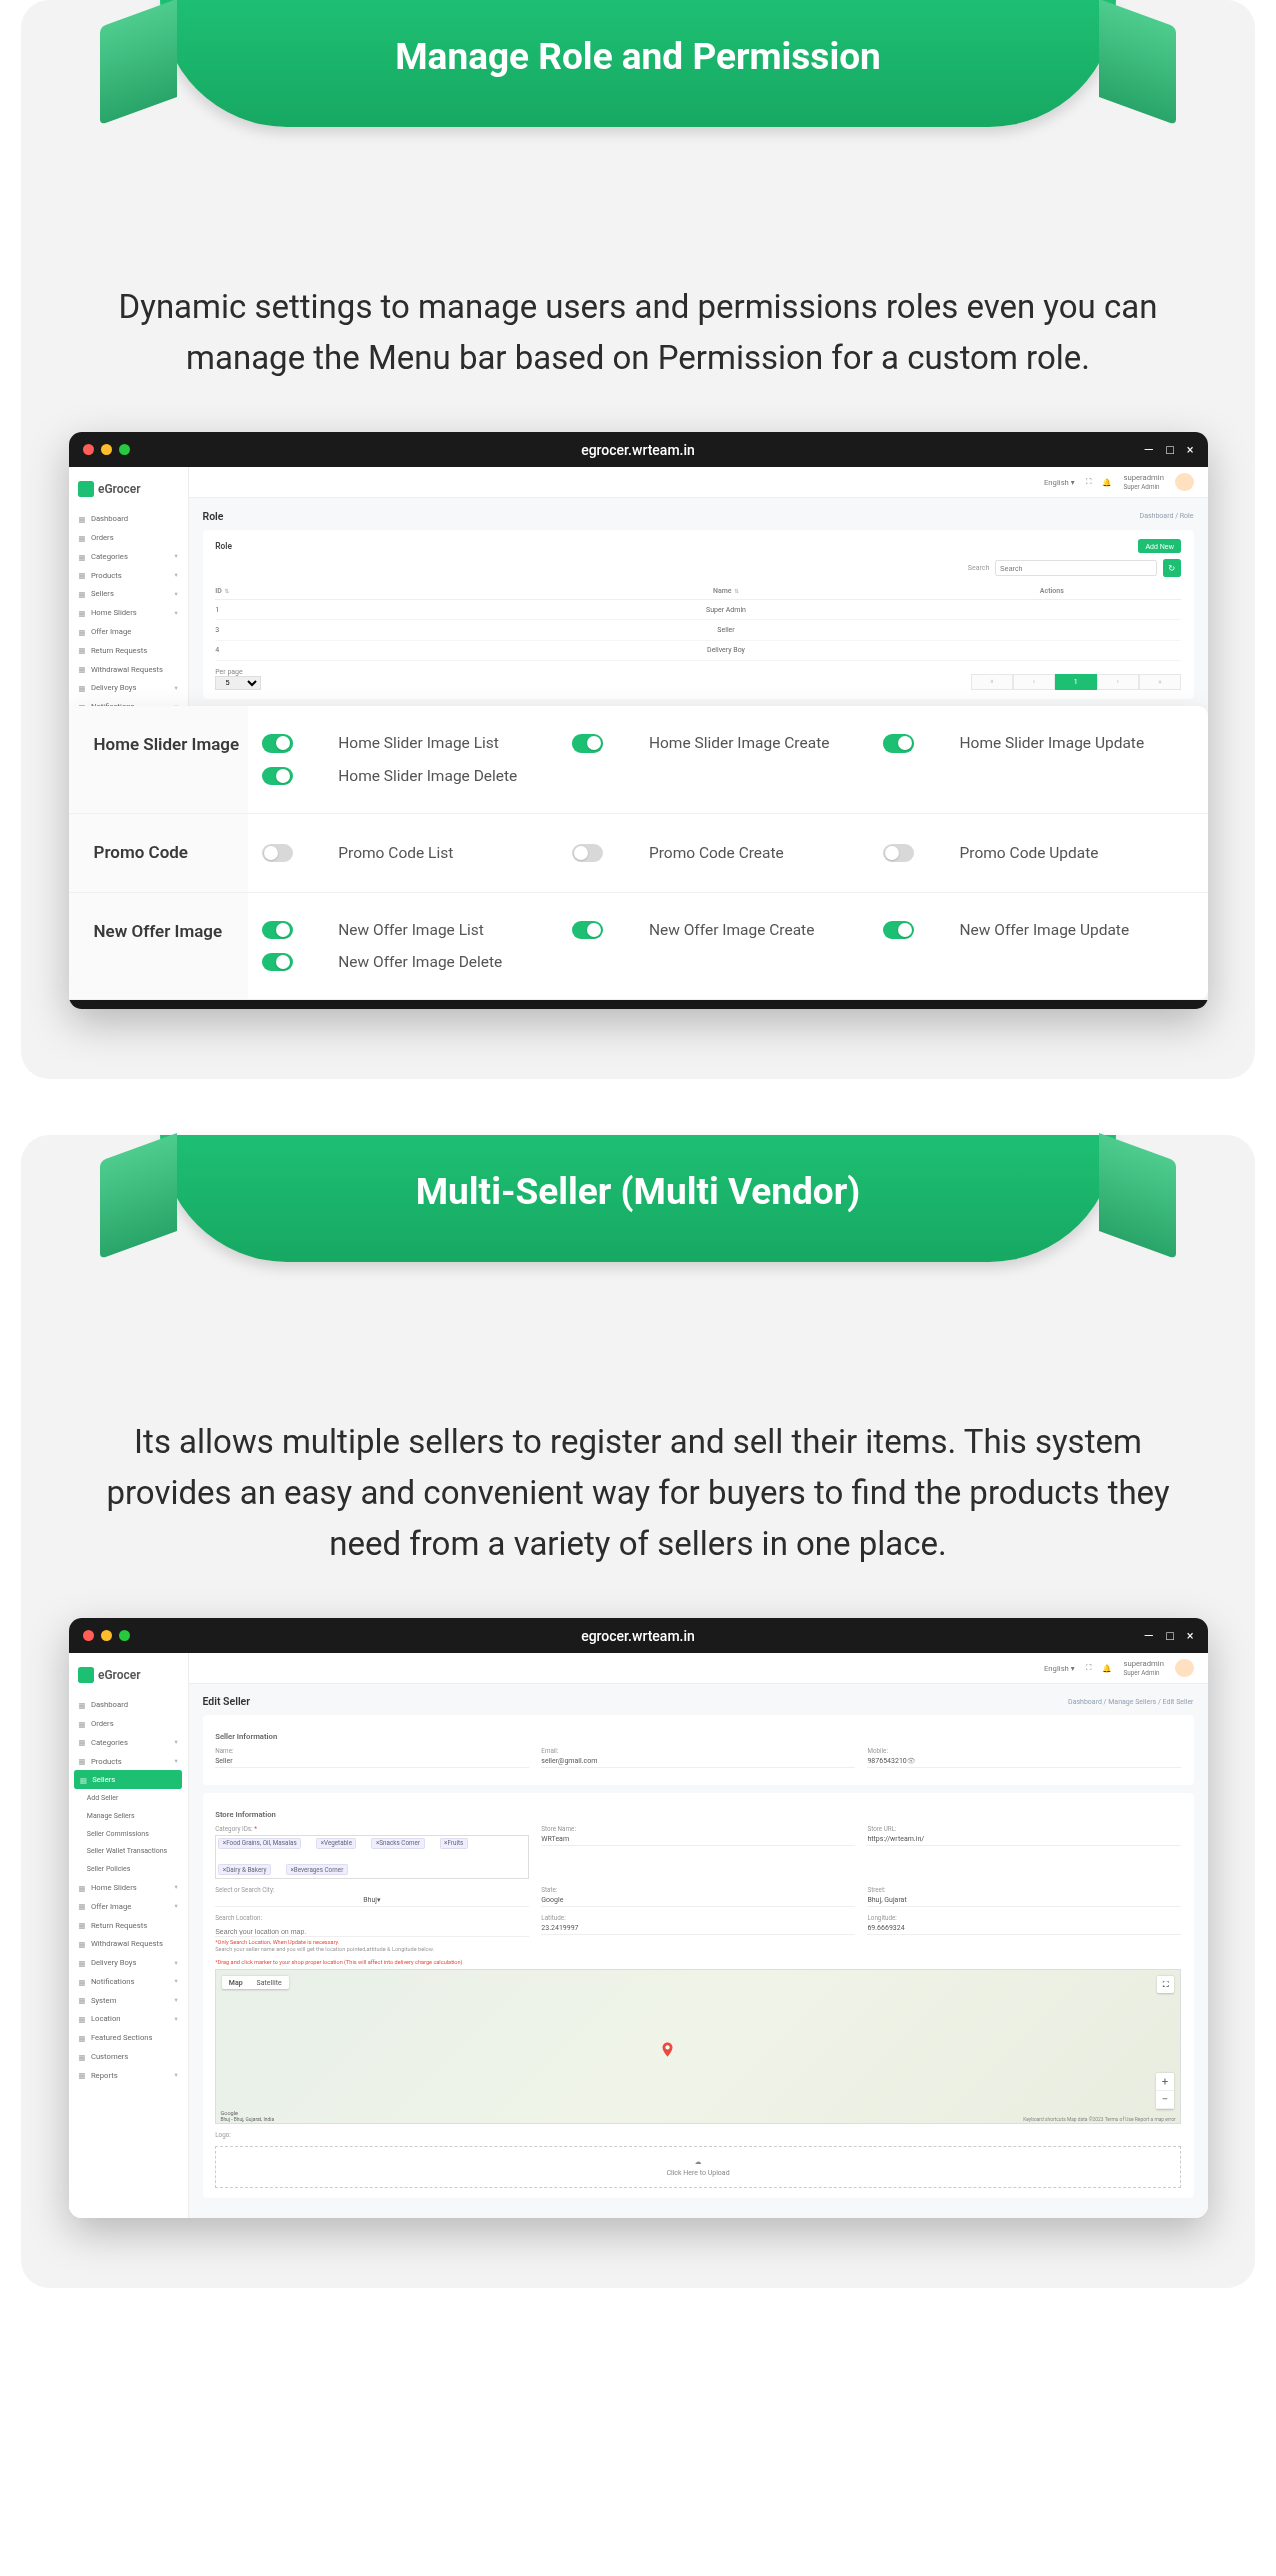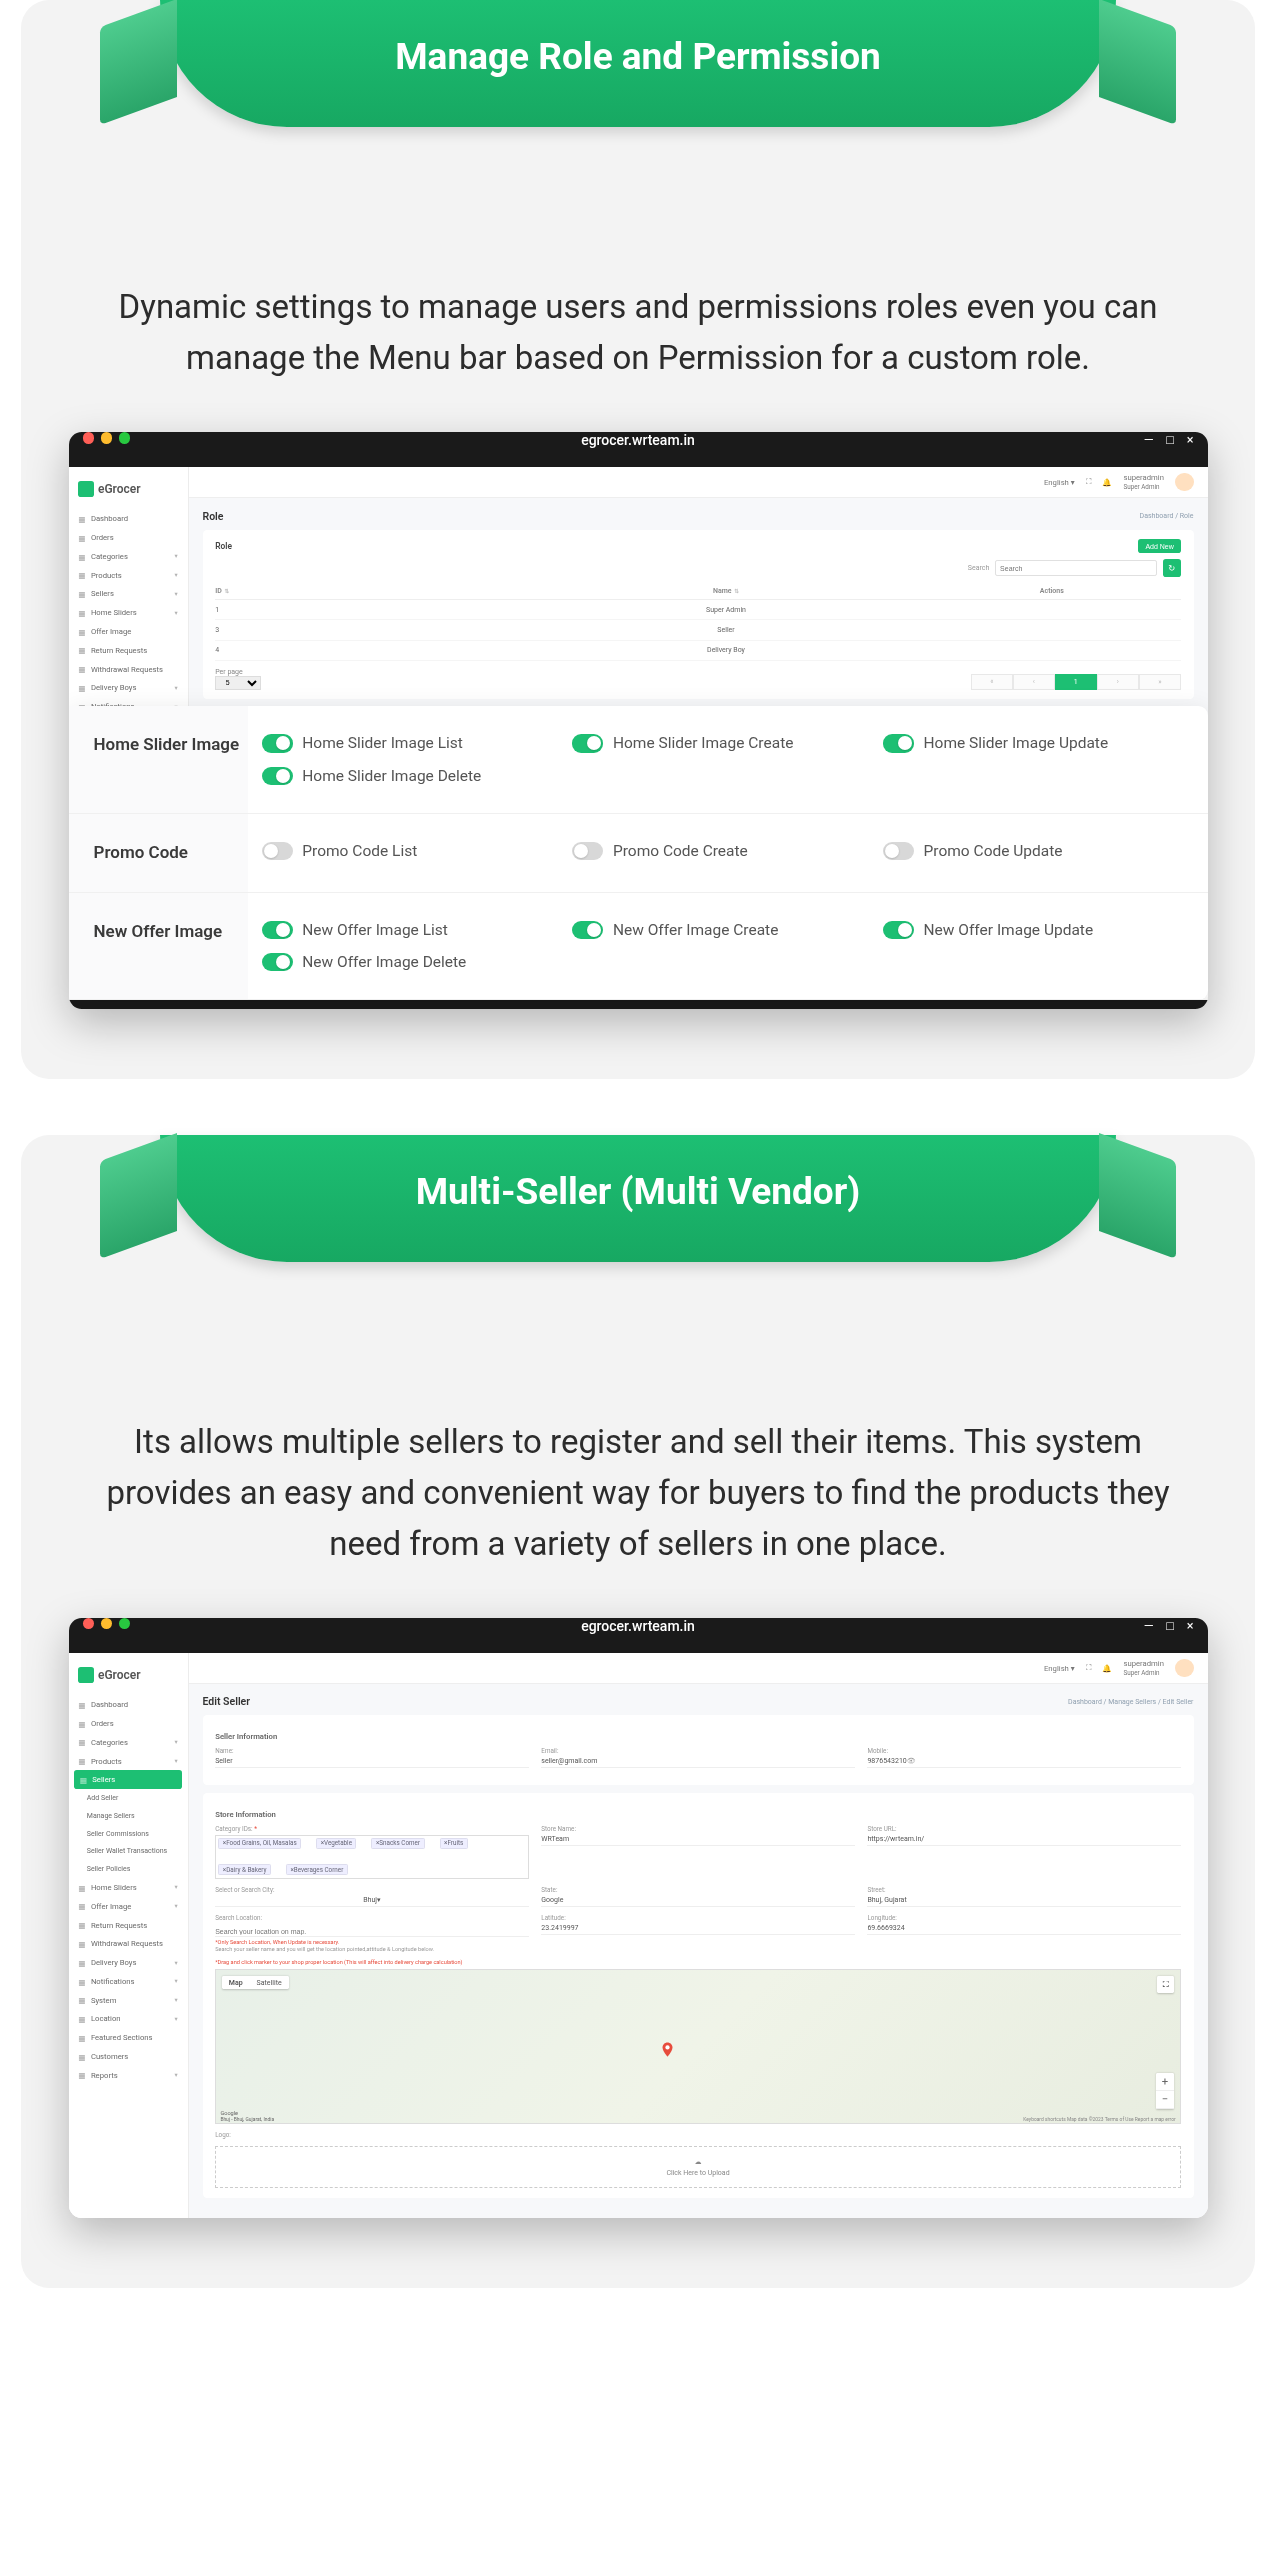--- a/index.html
+++ b/index.html
@@ -25,21 +25,21 @@
 .banner-title { color: #fff; font-size: 37px; font-weight: 700; margin-top: -14px; }
 
 .section-bg { background: #f3f3f3; margin: 0 21px; border-radius: 28px; padding: 0 0 70px 0; position: relative; }
 
 .desc-text { text-align: center; color: #2c2c2c; font-size: 33px; line-height: 1.55; padding: 84px 56px 49px 56px; }
 
 .browser-frame {
   width: 1139px; margin: 0 auto; background: #fff; border-radius: 12.7px;
   box-shadow: 0 14px 42px rgba(0,0,0,0.25); overflow: hidden; position: relative;
 }
-.browser-bar { background: #1a1a1a; height: 35px; display: flex; align-items: flex-start; padding: 0 14px; position: relative; }
+.browser-bar { background: #1a1a1a; height: 35px; display: flex; align-items: center; padding: 0 14px; position: relative; }
 .traffic-lights { display: flex; gap: 7px; }
 .tl { width: 11.3px; height: 11.3px; border-radius: 50%; }
 .tl.r { background: #ff5f57; } .tl.y { background: #febc2e; } .tl.g { background: #28c840; }
 .url-text { position: absolute; left: 50%; transform: translateX(-50%); color: #fff; font-size: 14px; font-weight: 500; }
 .win-ctrl { position: absolute; right: 14px; display: flex; gap: 12.7px; color: #fff; font-size: 12.7px; }
 
 .app-ui { display: flex; background: #f7f8fa; min-height: 281px; }
 .sidebar { width: 120px; background: #fff; border-right: 0.7px solid #ececec; padding: 7px 0; }
 .logo { padding: 7px 9.8px 12.7px 9.8px; display: flex; align-items: center; gap: 4.2px; }
 .logo-ico { width: 15.5px; height: 15.5px; background: #1dbf73; border-radius: 2.8px; position: relative; }
@@ -74,21 +74,21 @@
 .pg-btn.active { background: #1dbf73; color: #fff; border-color: #1dbf73; }
 
 .perm-overlay {
   position: relative; background: #fff; margin: -42px 0 0 0;
   box-shadow: 0 7px 28px rgba(0,0,0,0.12); border-radius: 9.8px;
   z-index: 5; width: 100%;
 }
 .perm-row { display: flex; border-bottom: 0.7px solid #f0f0f0; }
 .perm-label { width: 179px; padding: 27px 0 27px 25px; font-size: 17px; font-weight: 600; color: #3a3a3a; background: #fafafb; line-height: 1.4; }
 .perm-toggles { flex: 1; display: flex; flex-wrap: wrap; padding: 21px 14px; gap: 0; }
-.tog-item { display: flex; align-items: flex-start; width: 33.33%; padding: 7px 0; }
+.tog-item { display: flex; align-items: center; width: 33.33%; padding: 7px 0; gap: 36px; }
 .toggle { width: 31px; height: 18.3px; border-radius: 9.1px; background: #1dbf73; position: relative; margin-right: 9.8px; flex-shrink: 0; }
 .toggle.off { background: #d8d8d8; }
 .toggle::after { content: ''; width: 14px; height: 14px; background: #fff; border-radius: 50%; position: absolute; top: 2.1px; right: 2.1px; box-shadow: 0 0.7px 2.1px rgba(0,0,0,0.2); }
 .toggle.off::after { left: 2.1px; right: auto; }
 .tog-lbl { font-size: 15.5px; color: #555; }
 
 .browser-frame.second { margin-top: 0; }
 .browser-frame.second .app-ui { min-height: 563px; align-items: stretch; }
 
 .form-section-title { font-size: 7.7px; font-weight: 600; color: #666; margin: 7px 0 5.6px 0; }

